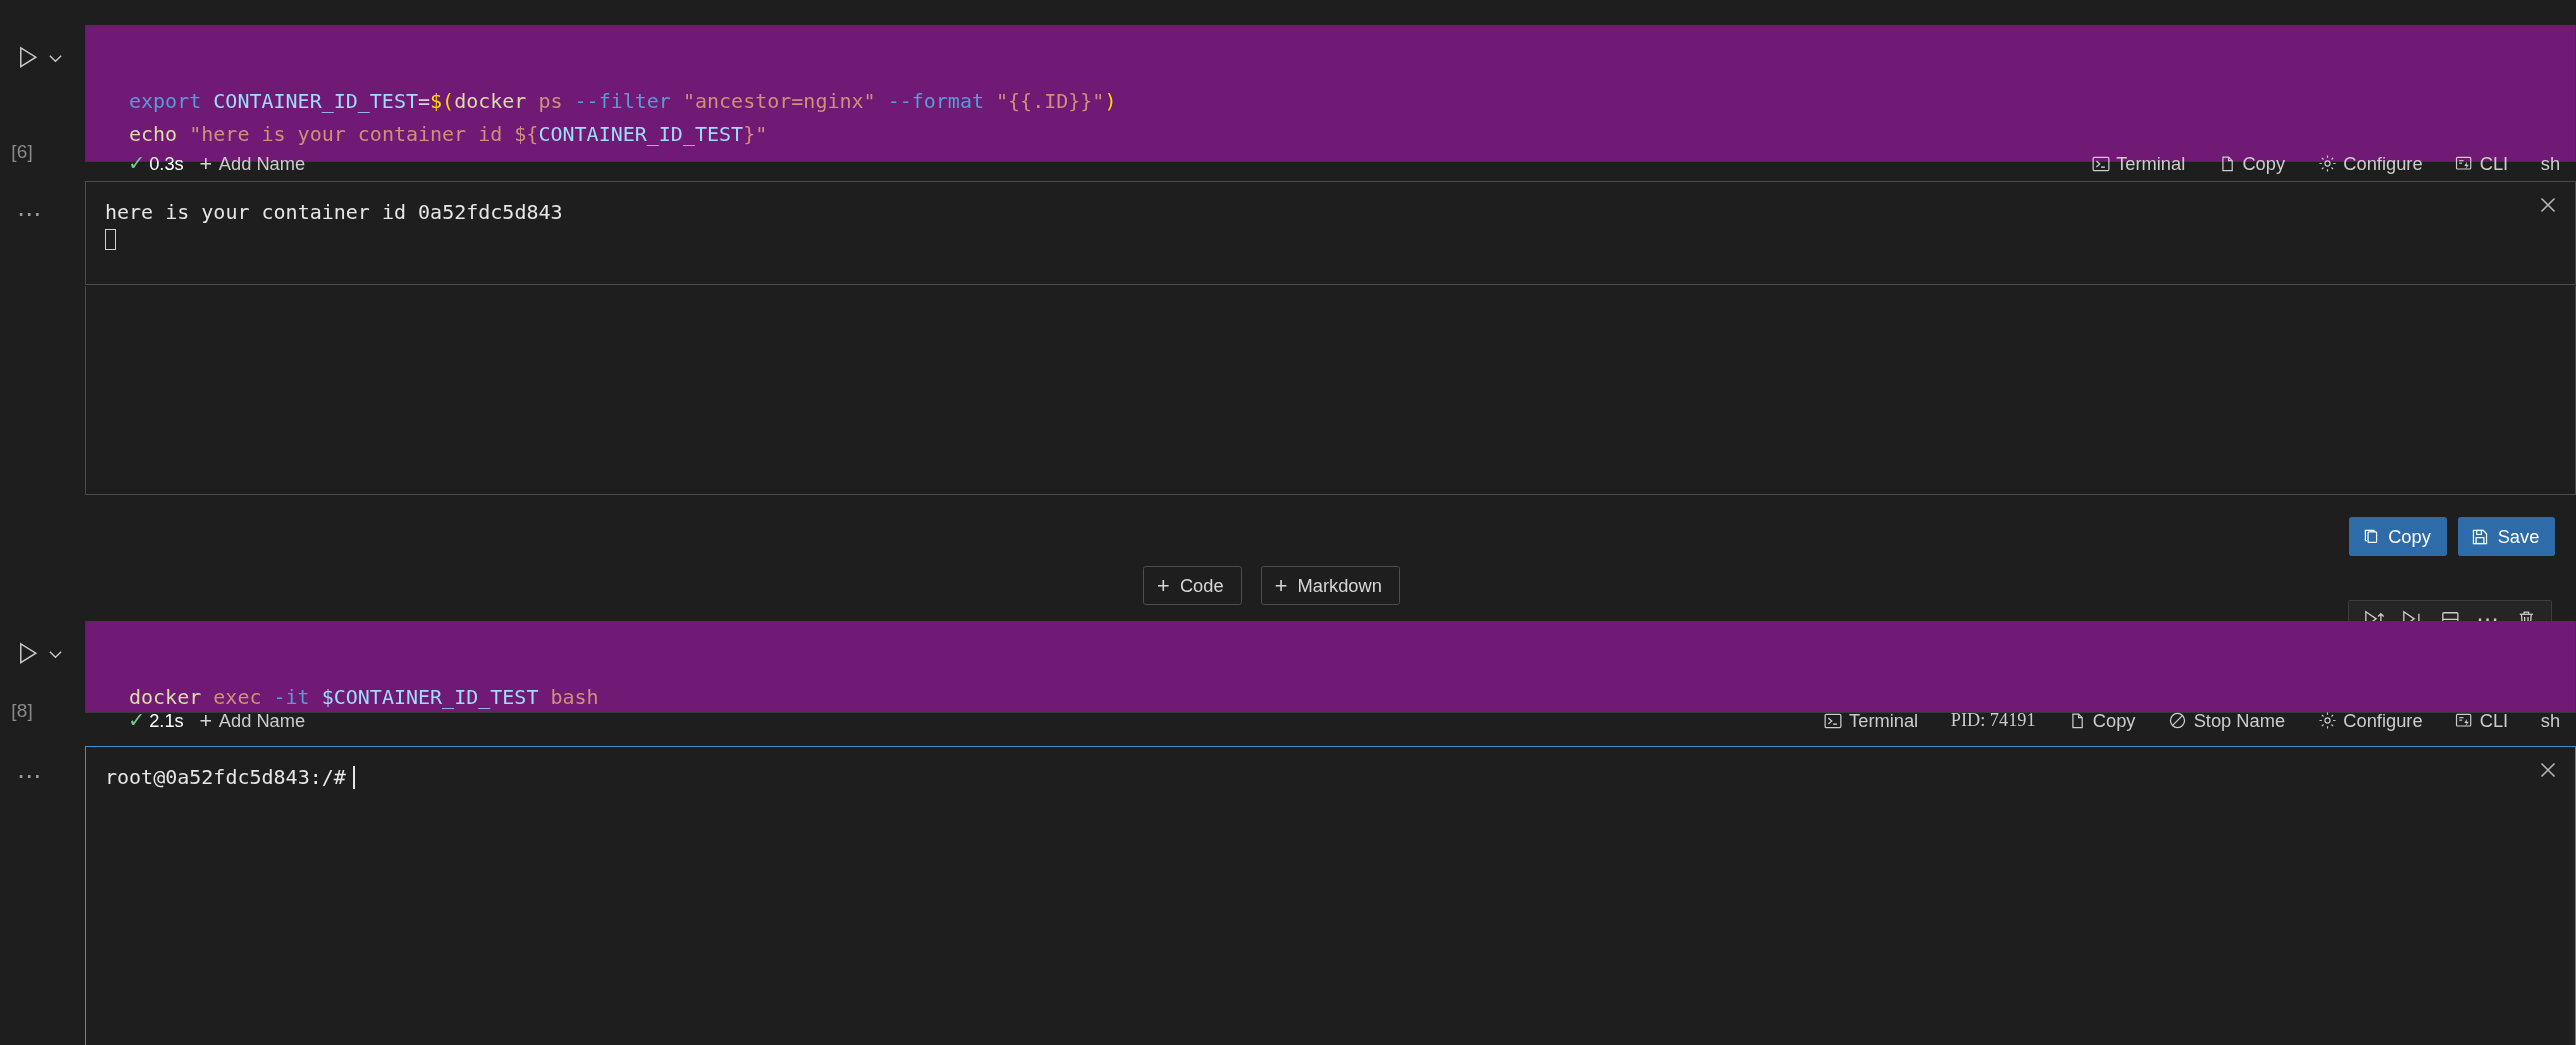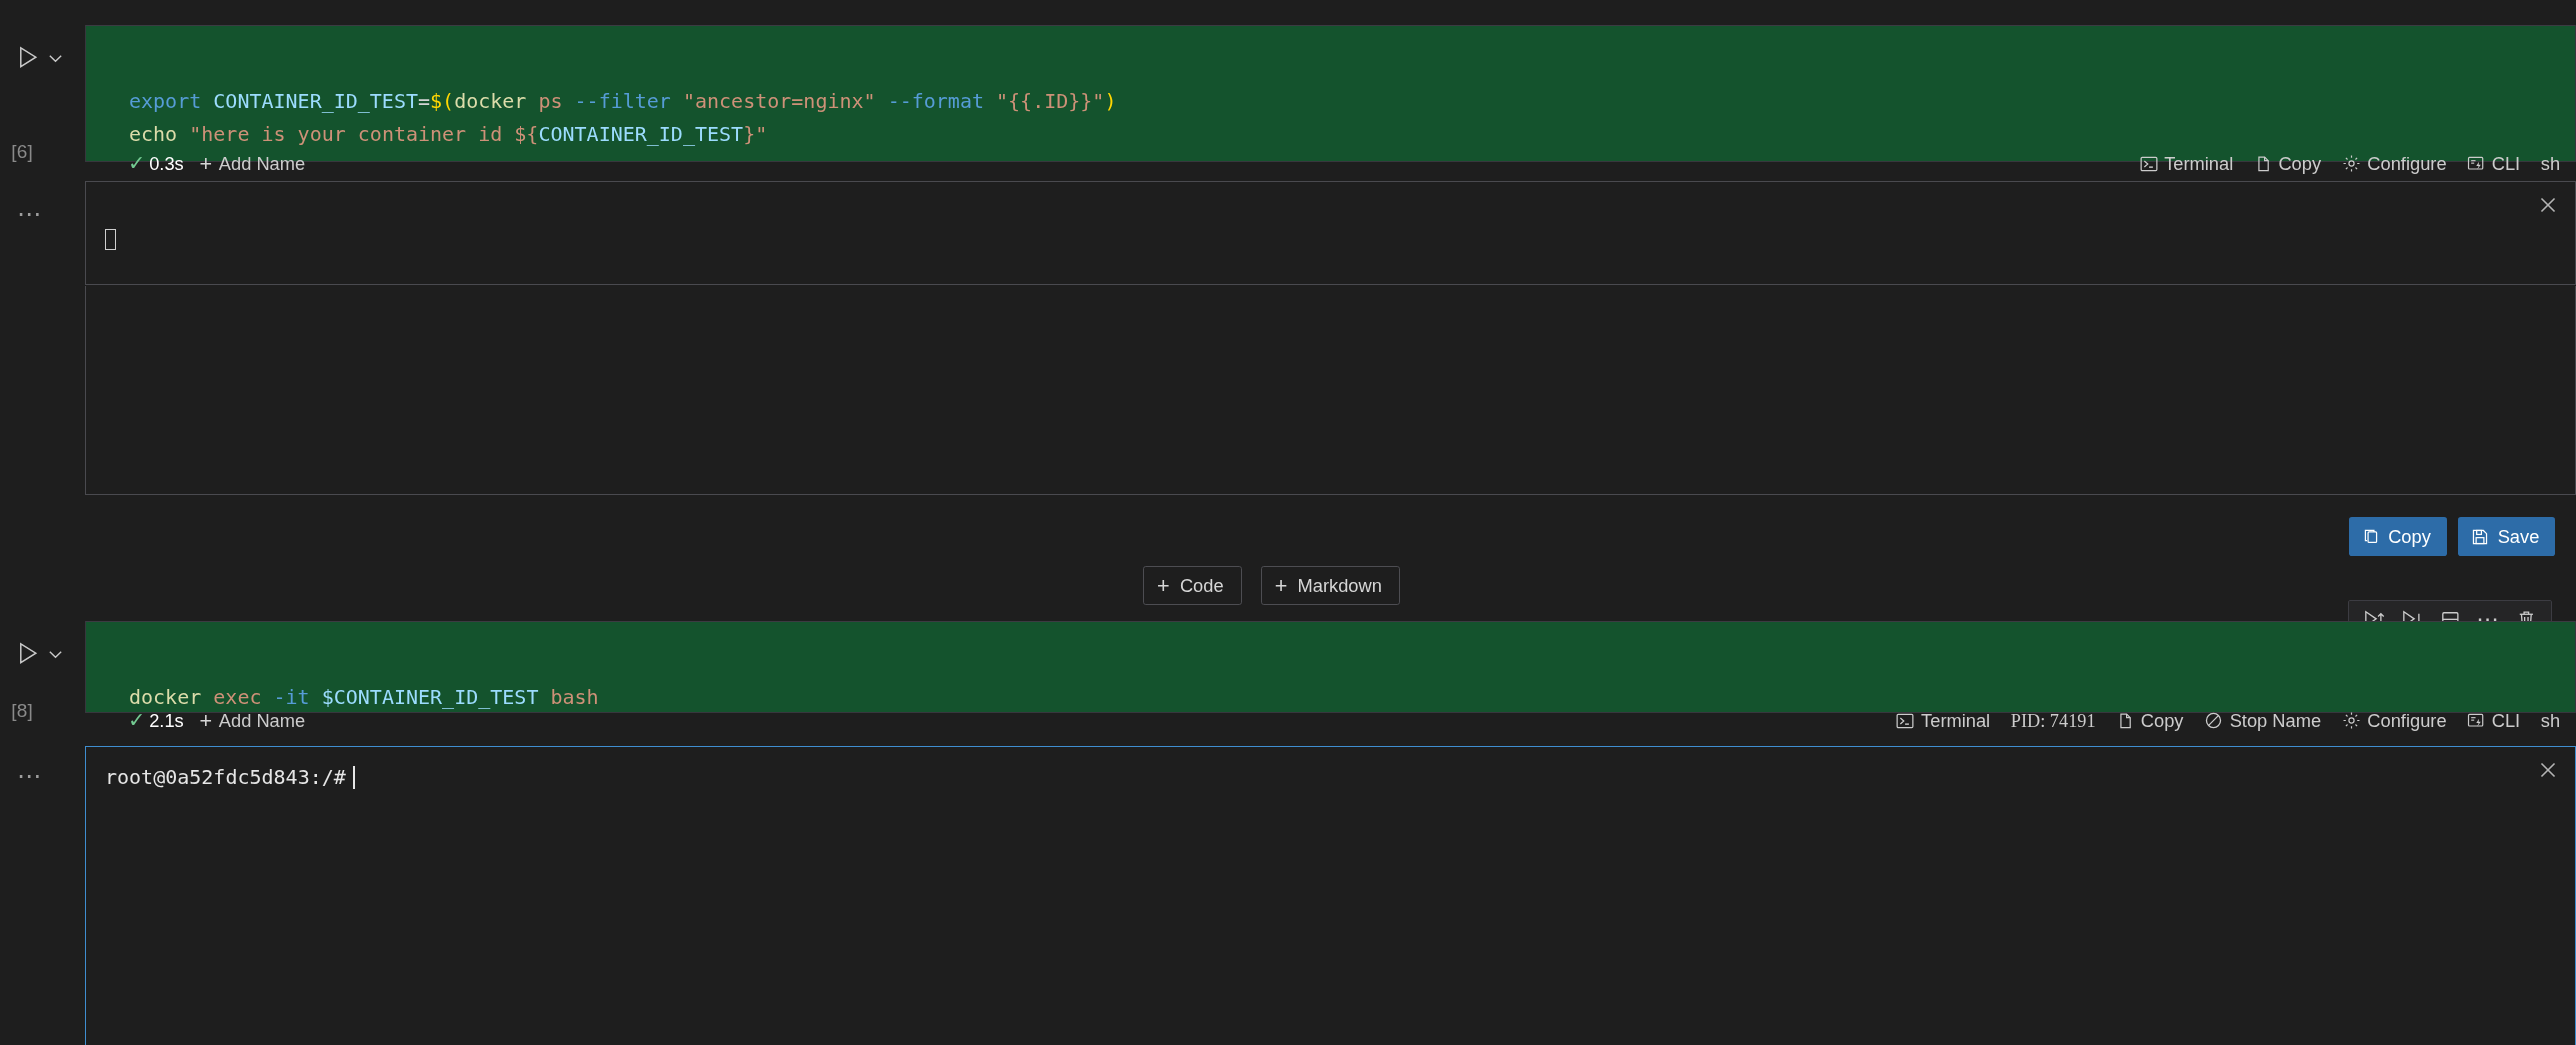--- a/index.html
+++ b/index.html
@@ -58,21 +58,21 @@
     color: #9d9d9d;
     letter-spacing: 1.9px;
     cursor: pointer;
   }
 
   
   .editor {
     position: absolute;
     left: 85px;
     right: 0;
-    background: #14532d;
+    background: #701a75;
     border-top: 0.9px solid #3b3b42;
     border-left: 0.9px solid #37373d;
     border-right: 0.9px solid #37373d;
     border-bottom: 0.9px solid #37373d;
   }
   .code {
     padding: 26px 0 3.8px 43px;
     font-family: "DejaVu Sans Mono", "Liberation Mono", monospace;
     font-size: 20px;
     line-height: 33px;
@@ -95,22 +95,22 @@
     align-items: center;
     padding-left: 43px;
     padding-right: 5.6px;
     font-size: 18.3px;
     color: #cccccc;
   }
   .status .left { display:flex; align-items:center; gap:0; }
   .status .right {
     margin-left:auto;
     display:flex;
-    align-items:flex-end;
-    gap:0;
+    align-items:flex-start;
+    gap:12px;
   }
   .sitem {
     display: inline-flex;
     align-items: center;
     gap: 6.6px;
     padding: 1.9px 10.3px;
     border-radius: 3.8px;
     cursor: pointer;
     color: #cccccc;
     white-space: nowrap;
@@ -303,21 +303,21 @@
         </span>
         <span class="sitem">
           <span>sh</span>
         </span>
       </div>
     </div>
 
     <div class="out-dots" style="top:209px">⋯</div>
 
     <div class="output" style="top:181px; height:104px;">
-      <div class="output-text">
+      <div class="output-text"><span>here is your container id 0a52fdc5d843</span>
 <span class="blockcursor"></span></div>
       <div class="close-x">
         <svg width="28" height="28" viewBox="0 0 30 30" fill="none" stroke="#cfcfcf" stroke-width="1.7">
           <path d="M8 8 L22 22 M22 8 L8 22"></path>
         </svg>
       </div>
     </div>
 
     <div class="output" style="top:286px; height:209px; border-top:none;"></div>
 

